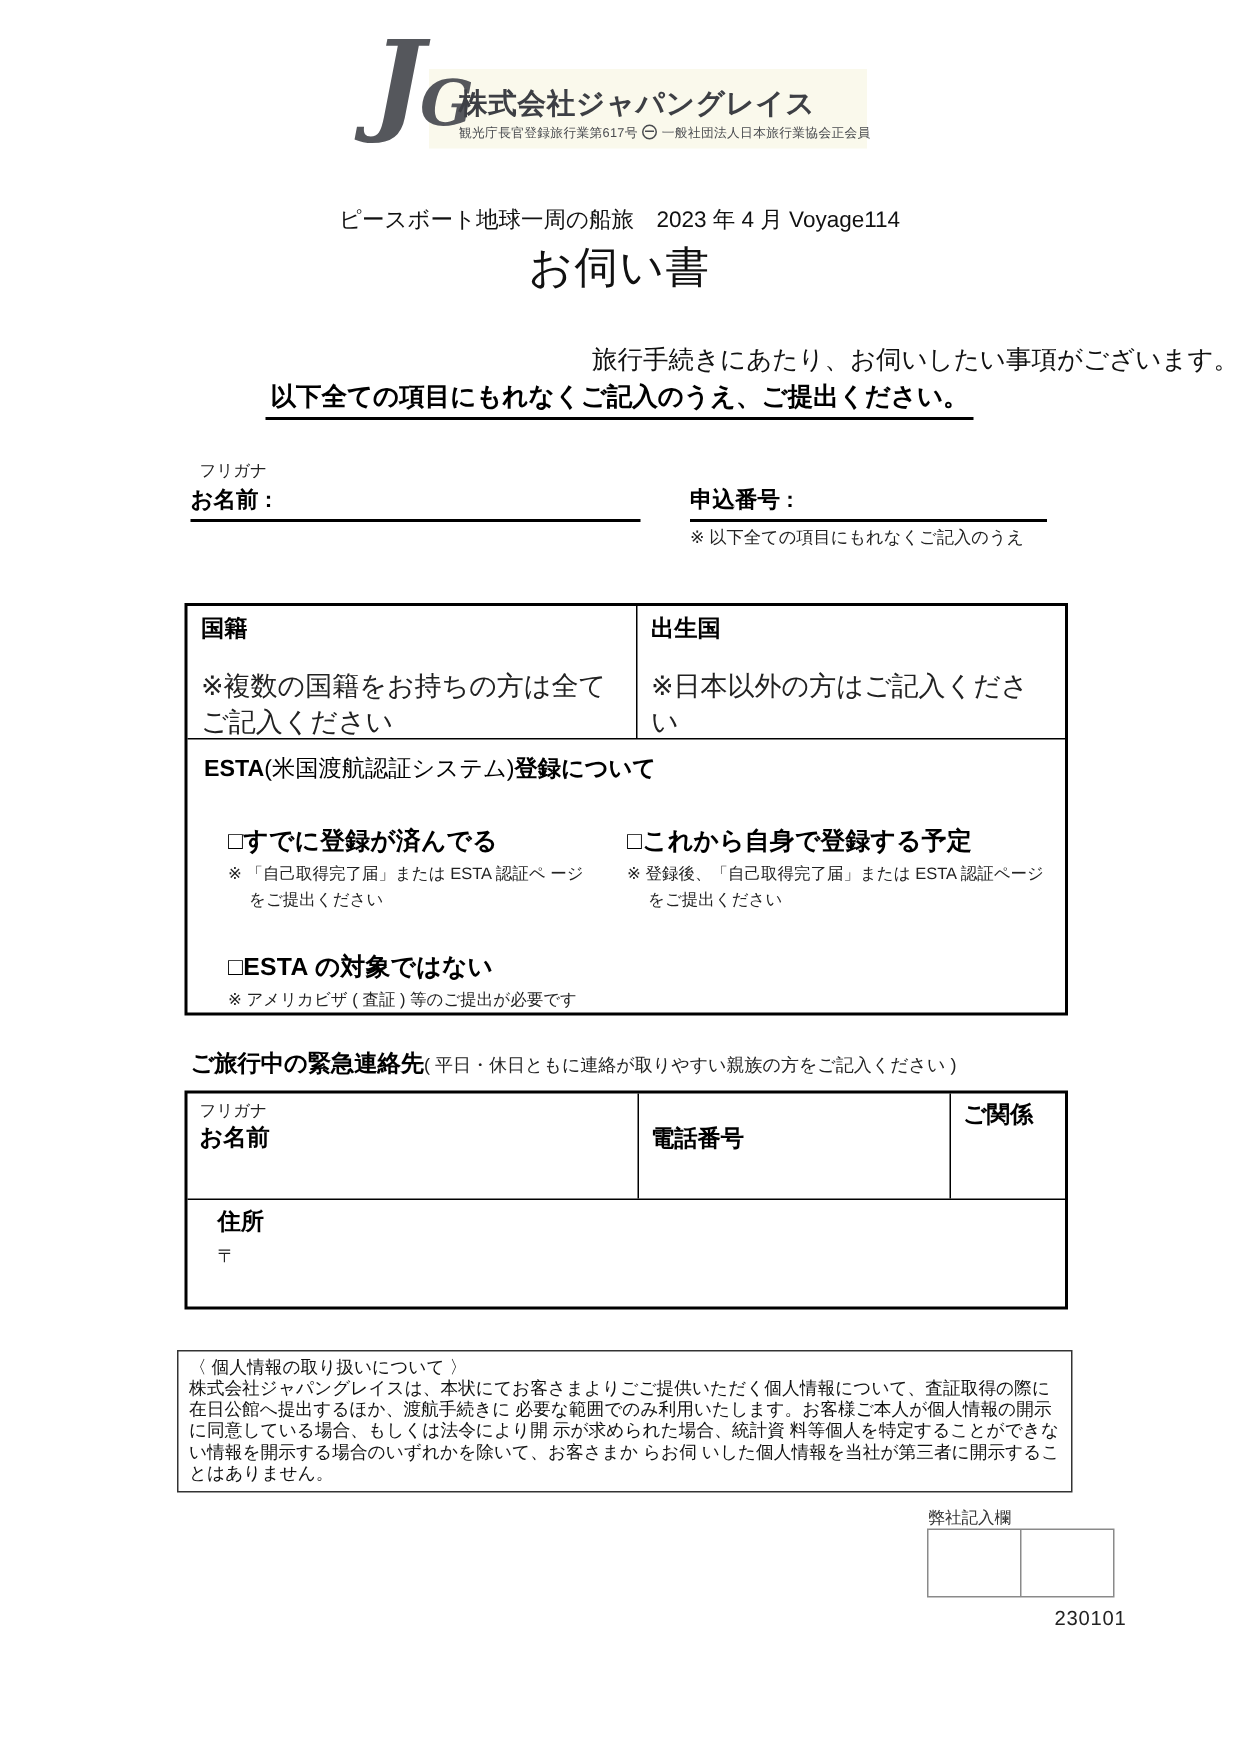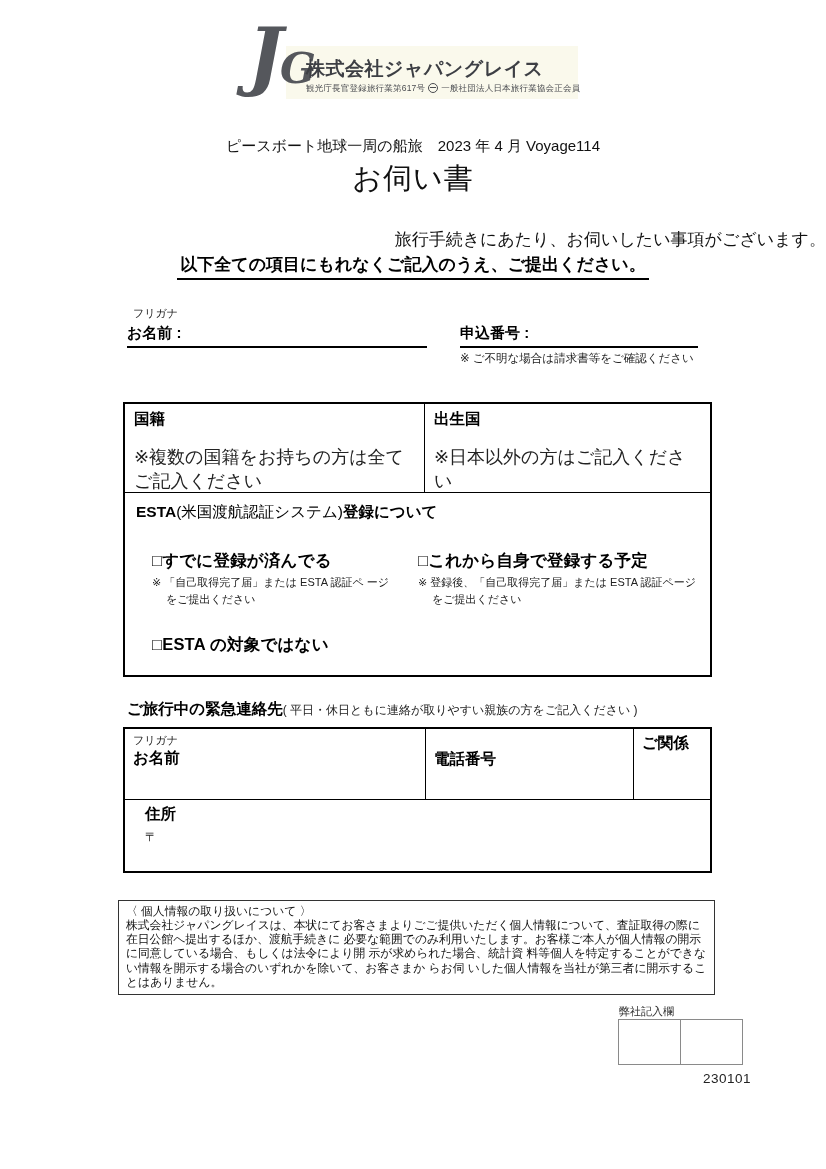--- a/index.html
+++ b/index.html
@@ -96,21 +96,21 @@
     <span>以下全ての項目にもれなくご記入のうえ、ご提出ください。</span>
   </div>
 
   <div class="furigana-label">フリガナ</div>
   <div class="name-field">
     <span class="field-lbl">お名前 :</span>
   </div>
   <div class="booking-field">
     <span class="field-lbl">申込番号 :</span>
   </div>
-  <div class="booking-note">※ ご不明な場合は請求書等をご確認ください</div>
+  <div class="booking-note">※ 以下全ての項目にもれなくご記入のうえ</div>
 
   <div class="tbl1">
     <div class="tbl1-row1">
       <div class="cell cell-kokuseki">
         <div class="cell-head">国籍</div>
         <div class="cell-note">※複数の国籍をお持ちの方は全てご記入ください</div>
       </div>
       <div class="cell cell-shussei">
         <div class="cell-head">出生国</div>
         <div class="cell-note">※日本以外の方はご記入ください</div>
@@ -132,20 +132,21 @@
           <div class="esta-opt-label">
             <span class="cb">□</span><span>これから自身で登録する予定</span>
           </div>
           <div class="esta-note">※ 登録後、「自己取得完了届」または ESTA 認証ページ</div>
           <div class="esta-note2">をご提出ください</div>
         </div>
         <div>
           <div class="esta-opt-label">
             <span class="cb">□</span><span>ESTA の対象ではない</span>
           </div>
+          <div class="esta-note">※ アメリカビザ ( 査証 ) 等のご提出が必要です</div>
         </div>
       </div>
     </div>
   </div>
 
   <div class="emg-title">
     <span class="t">ご旅行中の緊急連絡先</span><span class="n">( 平日・休日ともに連絡が取りやすい親族の方をご記入ください )</span>
   </div>
   <div class="tbl2">
     <div class="tbl2-row1">

